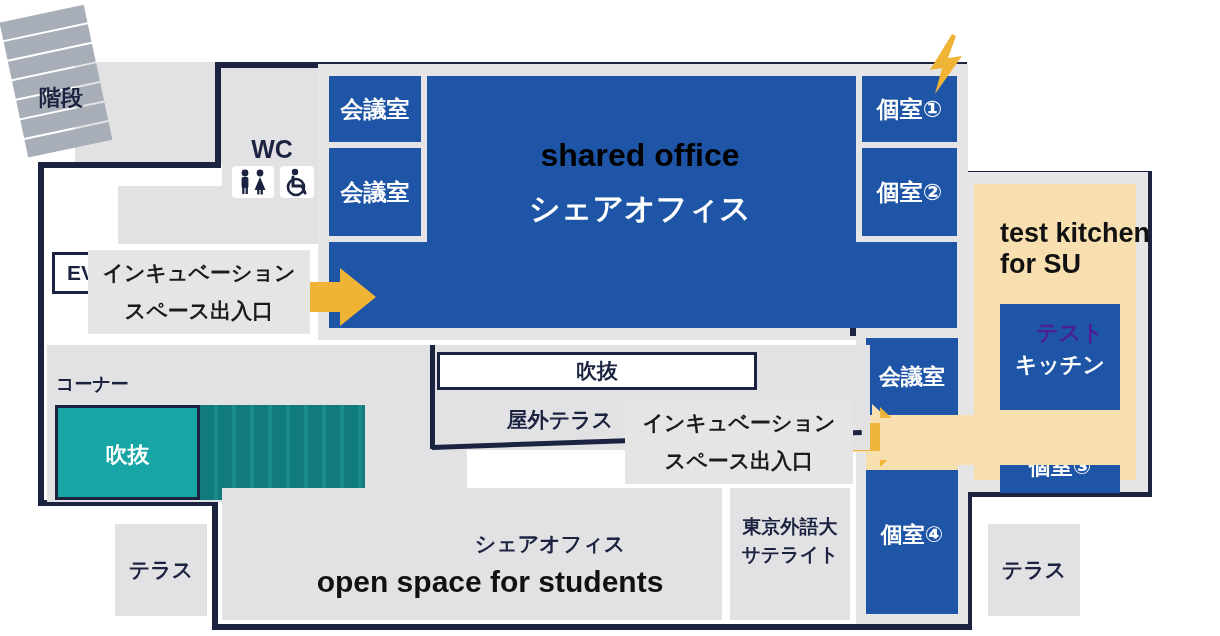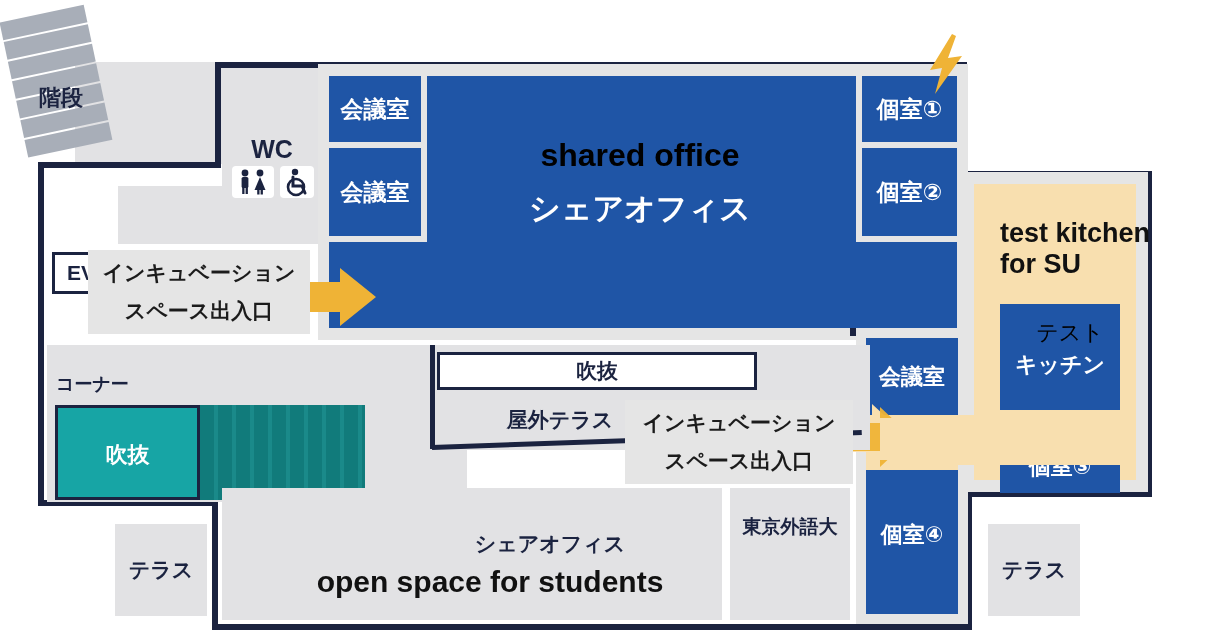--- a/index.html
+++ b/index.html
@@ -113,21 +113,21 @@
     <div class="abs ctr" style="left:0;top:44px;width:222px;height:34px;color:#1b1b1b;font-size:21px;font-weight:700;">スペース出入口</div>
   </div>
 
   <div class="abs gold" style="left:962px;top:172px;width:186px;height:320px;"></div>
   <div class="abs cream" style="left:974px;top:184px;width:162px;height:296px;"></div>
 
   <div class="abs" style="left:1000px;top:218px;width:230px;height:32px;color:#111111;font-size:27px;font-weight:700;white-space:nowrap;">test kitchen</div>
   <div class="abs" style="left:1000px;top:249px;width:230px;height:32px;color:#111111;font-size:27px;font-weight:700;white-space:nowrap;">for SU</div>
 
   <div class="abs" style="left:1000px;top:304px;width:120px;height:106px;background:#1f55a6;"></div>
-  <div class="abs ctr" style="left:1000px;top:318px;width:140px;height:30px;color:#000000;font-size:22px;font-weight:400;">テスト</div>
+  <div class="abs ctr" style="left:1000px;top:318px;width:140px;height:30px;color:#4c1d95;font-size:22px;font-weight:700;">テスト</div>
   <div class="abs ctr" style="left:1000px;top:350px;width:120px;height:30px;color:#ffffff;font-size:22px;font-weight:700;">キッチン</div>
 
   <div class="abs" style="left:1000px;top:441px;width:120px;height:52px;background:#1f55a6;"></div>
   <div class="abs ctr" style="left:1000px;top:452px;width:120px;height:30px;color:#ffffff;font-size:22px;font-weight:700;">個室③</div>
 
   <div class="abs gold" style="left:856px;top:328px;width:112px;height:296px;"></div>
   <div class="abs cream" style="left:866px;top:338px;width:92px;height:276px;"></div>
 
   <div class="abs" style="left:866px;top:338px;width:92px;height:82px;background:#1f55a6;"></div>
   <div class="abs ctr" style="left:866px;top:362px;width:92px;height:30px;color:#ffffff;font-size:22px;font-weight:700;">会議室</div>
@@ -171,19 +171,20 @@
     <div class="abs ctr" style="left:0;top:6px;width:228px;height:34px;color:#1b1b1b;font-size:21px;font-weight:700;">インキュベーション </div>
     <div class="abs ctr" style="left:0;top:44px;width:228px;height:34px;color:#1b1b1b;font-size:21px;font-weight:700;">スペース出入口</div>
   </div>
 
   <div class="abs gray-room" style="left:222px;top:488px;width:500px;height:132px;"></div>
   <div class="abs ctr" style="left:380px;top:530px;width:340px;height:28px;color:#1b2340;font-size:21px;font-weight:700;">シェアオフィス</div>
   <div class="abs ctr" style="left:255px;top:562px;width:470px;height:40px;color:#111111;font-size:30px;font-weight:700;">open space for students</div>
 
   <div class="abs gray-room" style="left:730px;top:488px;width:120px;height:132px;"></div>
   <div class="abs ctr" style="left:730px;top:514px;width:120px;height:26px;color:#1b2340;font-size:19px;font-weight:700;">東京外語大</div>
+  <div class="abs ctr" style="left:730px;top:542px;width:120px;height:26px;color:#1b2340;font-size:19px;font-weight:700;">サテライト</div>
 
   <div class="abs gray-room ctr" style="left:115px;top:524px;width:92px;height:92px;color:#1b2340;font-size:21px;">テラス</div>
   <div class="abs gray-room ctr" style="left:988px;top:524px;width:92px;height:92px;color:#1b2340;font-size:21px;">テラス</div>
 
   <div class="abs navyline" style="left:850px;top:328px;width:6px;height:8px;"></div>
 
 </div>
 
 </body></html>

